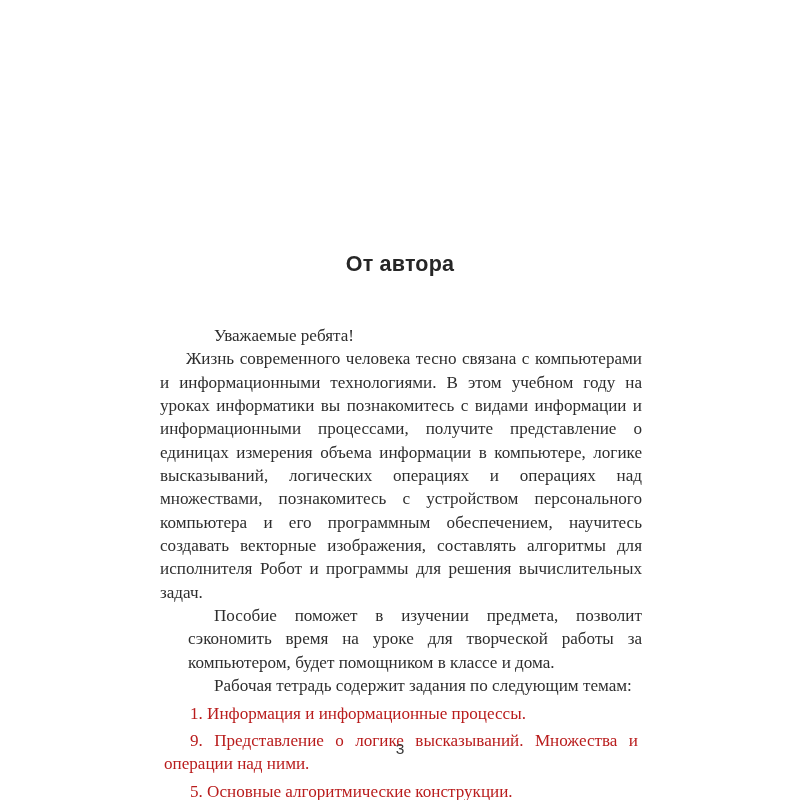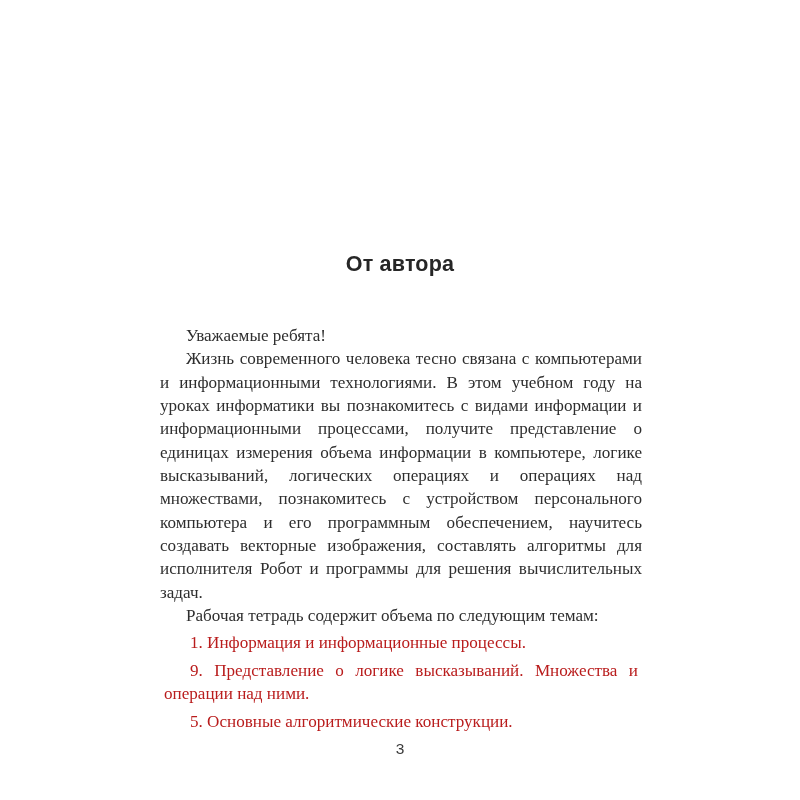--- a/index.html
+++ b/index.html
@@ -53,20 +53,21 @@
     text-justify: inter-word;
     font-size: 17.1px;
     line-height: 23.35px;
     color: #2e2e2e;
     text-indent: 26px;
     hyphens: manual;
   }
 
   .para.no-justify-last {
     text-align-last: left;
+    margin-left: 28px;
   }
 
   .list-item {
     margin: 4px;
     text-align: justify;
     text-justify: inter-word;
     font-size: 17.1px;
     line-height: 23.35px;
     color: #b91c1c;
     text-indent: 26px;
@@ -90,22 +91,23 @@
 <div class="page">
 
   <h1 class="page-title">От автора</h1>
 
   <div class="content">
 
     <p class="para no-justify-last">Уважаемые ребята!</p>
 
     <p class="para">Жизнь современного человека тесно связана с компьютерами и информационными технологиями. В этом учебном году на уроках информатики вы познакомитесь с видами информации и информационными процессами, получите представление о единицах измерения объема информации в компьютере, логике высказываний, логических операциях и операциях над множествами, познакомитесь с устройством персонального компьютера и его программным обеспечением, научитесь создавать векторные изображения, составлять алгоритмы для исполнителя Робот и программы для решения вычислительных задач.</p>
 
+    <p class="para no-justify-last">Пособие поможет в изучении предмета, позволит сэкономить время на уроке для творческой работы за компьютером, будет помощником в классе и дома.</p>
 
-    <p class="para no-justify-last">Рабочая тетрадь содержит объема по следующим темам:</p>
+    <p class="para no-justify-last">Рабочая тетрадь содержит задания по следующим темам:</p>
 
     <p class="list-item">1. Информация и информационные процессы.</p>
 
     <p class="list-item">9. Представление о логике высказываний. Множества и операции над ними.</p>
 
     <p class="list-item">5. Основные алгоритмические конструкции.</p>
 
   </div>
 
   <div class="page-number">3</div>

